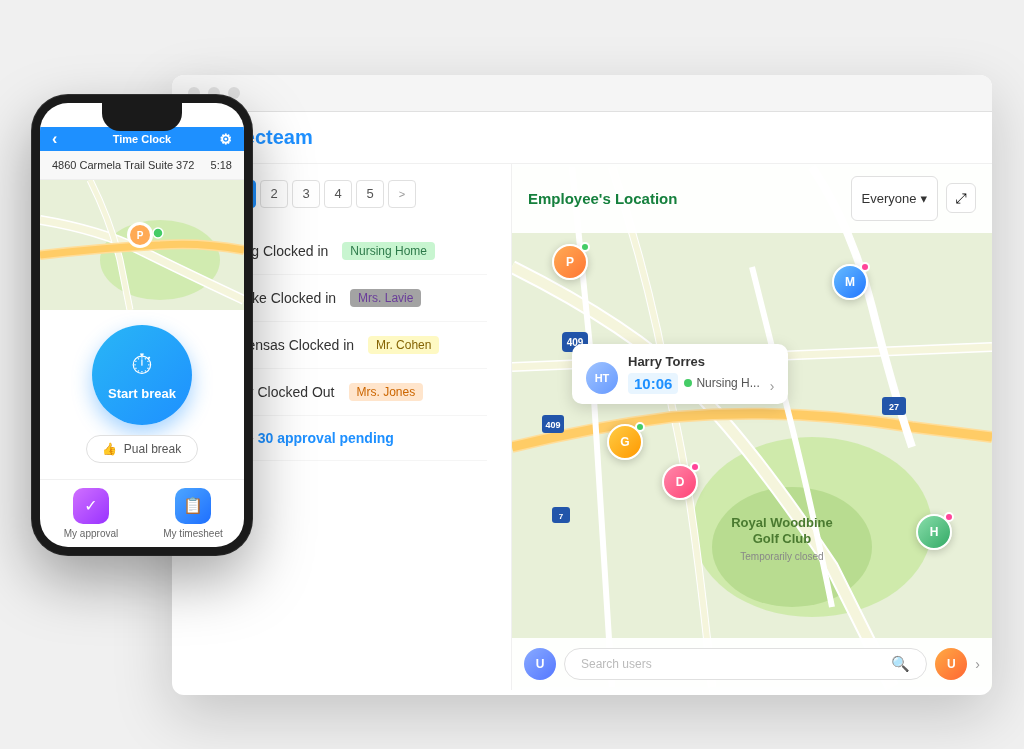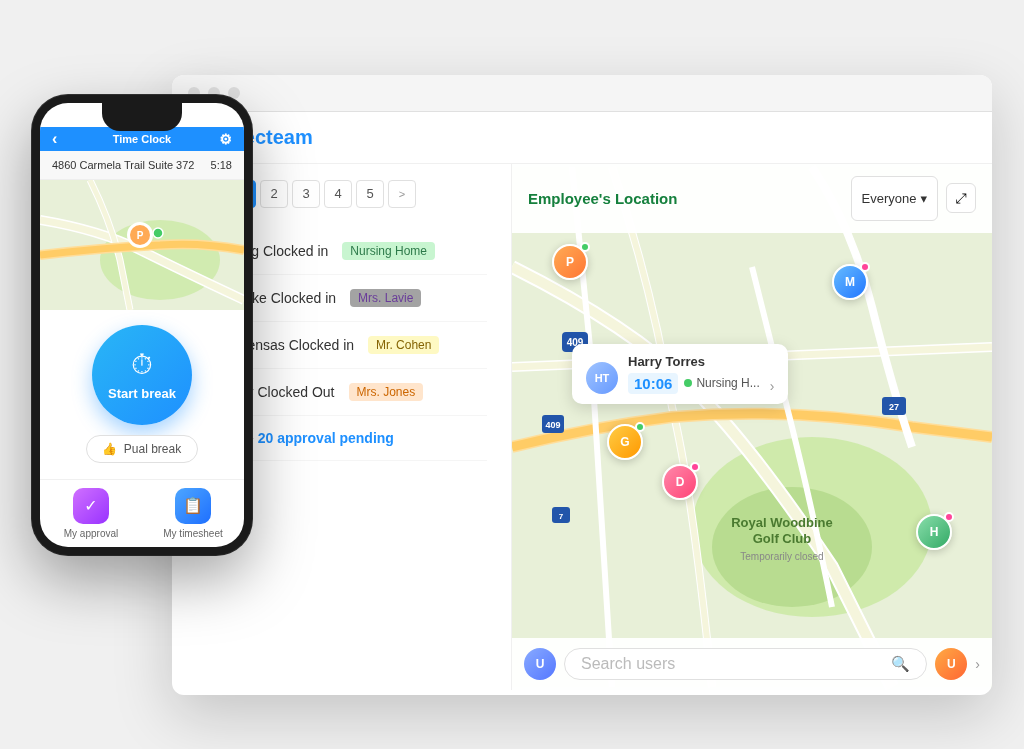--- a/index.html
+++ b/index.html
@@ -497,21 +497,21 @@
 
     .search-input-container {
       flex: 1;
       position: relative;
       display: flex;
       align-items: center;
     }
 
     .search-text {
       flex: 1;
-      font-size: 16px;
+      font-size: 12px;
       color: #bbb;
       padding-left: 4px;
     }
 
     .search-icon-right {
       font-size: 15px;
       color: #bbb;
       margin-right: 4px;
     }
 
@@ -598,21 +598,21 @@
               <span>Gill Kensas Clocked in</span>
               <span class="tag tag-yellow">Mr. Cohen</span>
             </div>
 
             <div class="activity-item">
               <span>Dina Day Clocked Out</span>
               <span class="tag tag-orange">Mrs. Jones</span>
             </div>
 
             <div class="activity-item">
-              <span>You have <span class="approval-link">20 approval pending</span></span>
+              <span>You have <span class="approval-link">30 approval pending</span></span>
             </div>
 
           </div>
         </div>
 
         <div class="map-panel">
 
           <div class="map-header">
             <span class="map-title">Employee's Location</span>
             <div class="map-controls">

